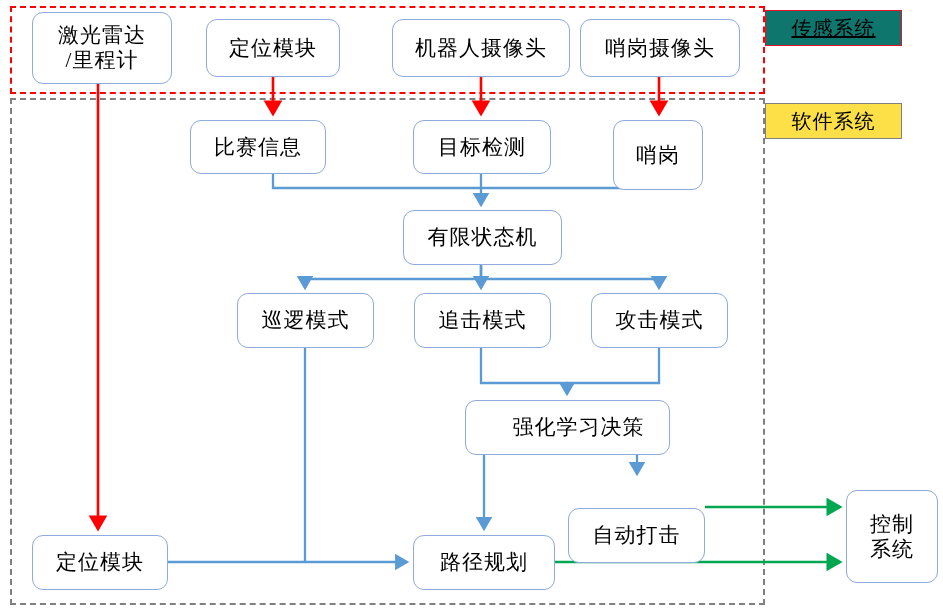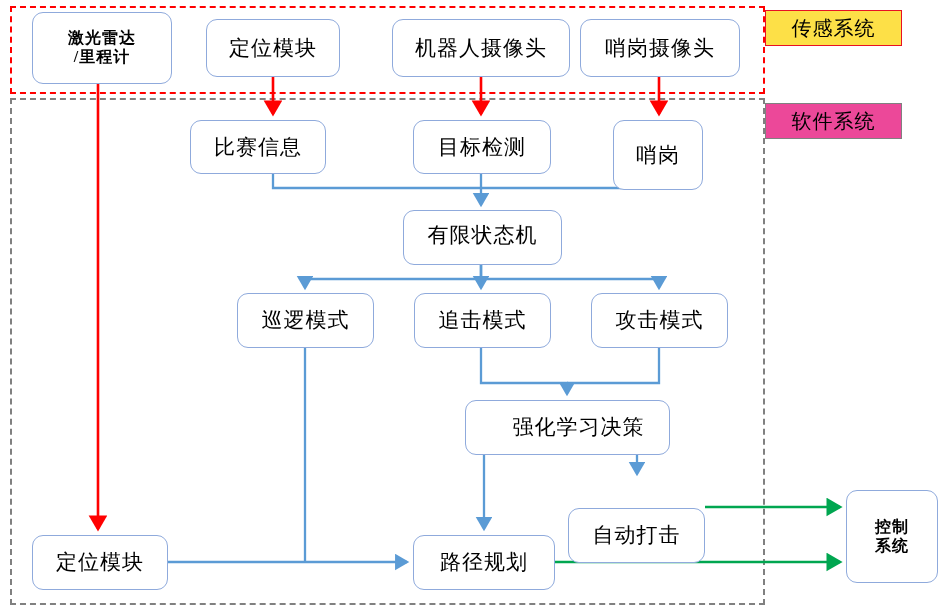--- a/index.html
+++ b/index.html
@@ -33,38 +33,39 @@
     align-items: center;
     justify-content: center;
     text-align: center;
     color: #000000;
     font-family: "Liberation Serif", "DejaVu Serif", serif;
     font-size: 21px;
     line-height: 1.18;
     letter-spacing: 1px;
     white-space: pre-line;
   }
-  .node.two-line { font-size: 16px; font-weight: bold; }
+  .node.two-line { font-size: 21px; }
   .badge {
     position: absolute;
     box-sizing: border-box;
     display: flex;
     align-items: center;
     justify-content: center;
     font-family: "Liberation Serif", "DejaVu Serif", serif;
     font-size: 20px;
     letter-spacing: 1px;
     color: #000000;
   }
   .badge-sensor {
-    background: #fde047;
+    background: #0f766e;
     border: 1.6px solid #E81123;
+    text-decoration: underline;
   }
   .badge-software {
-    background: #ec4899;
+    background: #fde047;
     border: 1.6px solid #808080;
   }
   .boundary {
     position: absolute;
     box-sizing: border-box;
     background: transparent;
   }
   .boundary-sensor { border: 2.6px dashed #FF0000; }
   .boundary-software { border: 2.6px dashed #808080; }
 </style>
@@ -136,21 +137,21 @@
   <div class="node" style="left:392px; top:19px; width:178px; height:58px;">机器人摄像头</div>
 
   <div class="node" style="left:580px; top:19px; width:160px; height:58px;">哨岗摄像头</div>
 
   <div class="node" style="left:190px; top:120px; width:136px; height:54px;text-align:center;">比赛信息</div>
 
   <div class="node" style="left:413px; top:120px; width:138px; height:54px;">目标检测</div>
 
   <div class="node" style="left:613px; top:120px; width:90px; height:70px;">哨岗</div>
 
-  <div class="node" style="left:403px; top:210px; width:159px; height:55px;font-family:Liberation Mono, monospace;">有限状态机</div>
+  <div class="node" style="left:403px; top:210px; width:159px; height:55px;">有限状态机</div>
 
   <div class="node" style="left:237px; top:293px; width:137px; height:55px;">巡逻模式</div>
 
   <div class="node" style="left:414px; top:293px; width:137px; height:55px;">追击模式</div>
 
   <div class="node" style="left:591px; top:293px; width:137px; height:55px;">攻击模式</div>
 
   <div class="node" style="left:465px; top:400px; width:205px; height:55px;padding-left:22px;">强化学习决策</div>
 
   <div class="node" style="left:568px; top:480px; width:137px; height:55px;margin-top:28px;">自动打击</div>

